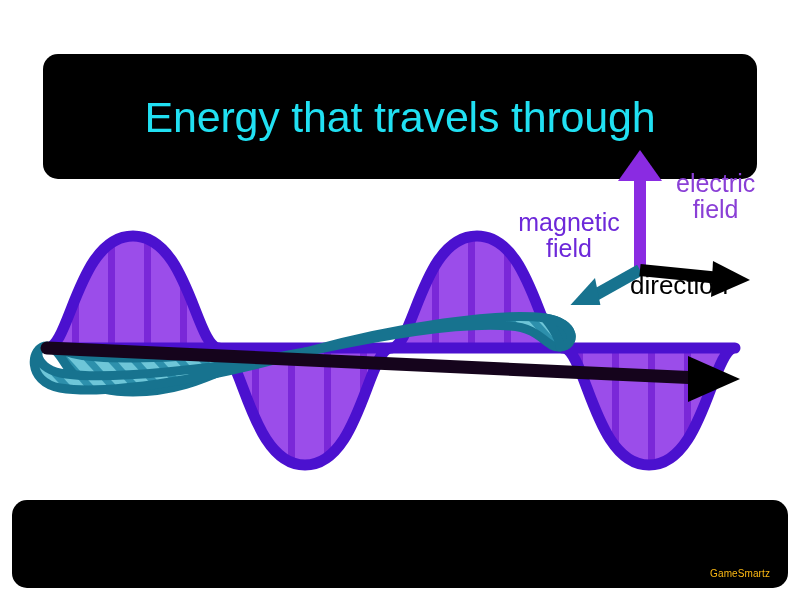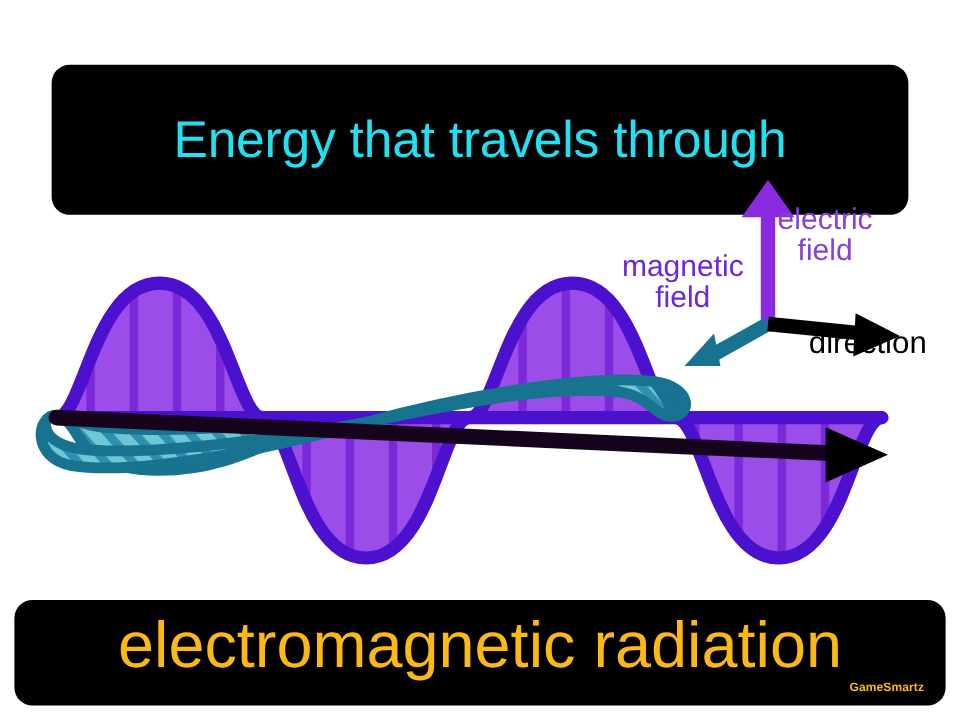--- a/index.html
+++ b/index.html
@@ -62,21 +62,21 @@
     font-size: 54px;
     line-height: 64px;
     white-space: nowrap;
   }
   #watermark {
     position: absolute;
     right: 18px;
     bottom: 9px;
     color: #FDB913;
     font-size: 10px;
-    font-weight: bold;
+    font-weight: normal;
     letter-spacing: 0.1px;
   }
 
   
   #wave-diagram {
     position: absolute;
     left: 0;
     top: 140px;
     width: 800px;
     height: 360px;
@@ -85,36 +85,35 @@
 
   
   .legend-label {
     position: absolute;
     text-align: center;
     line-height: 26px;
     font-size: 25px;
     white-space: nowrap;
   }
   #label-electric-field {
-    left: 648px;
+    left: 676px;
     top: 170px;
     color: #8A3FD6;
   }
   #label-magnetic-field {
     left: 504px;
     top: 209px;
     color: #6d28d9;
     width: 130px;
   }
   #label-direction {
     left: 630px;
     top: 272px;
     color: #000000;
     font-size: 26px;
-    margin-left: 44px;
   }
   .legend-label .sub { display: block; }
 </style>
 </head>
 <body>
 
 <div id="definition-banner">
   <div class="line">Energy that travels through</div>
 </div>
 
@@ -221,15 +220,14 @@
 </div>
 
 <div class="legend-label" id="label-magnetic-field">
   <span>magnetic</span>
   <span class="sub">field</span>
 </div>
 
 <div class="legend-label" id="label-direction">direction</div>
 
 <div id="term-banner">
-  <div class="term-text">electromagnetic radiation</div>
   <div id="watermark">GameSmartz</div>
 </div>
 
 </body></html>

